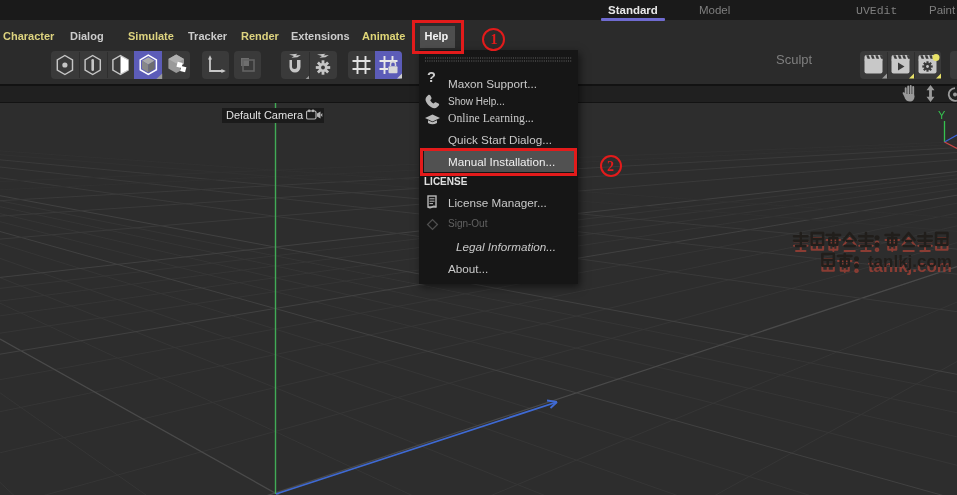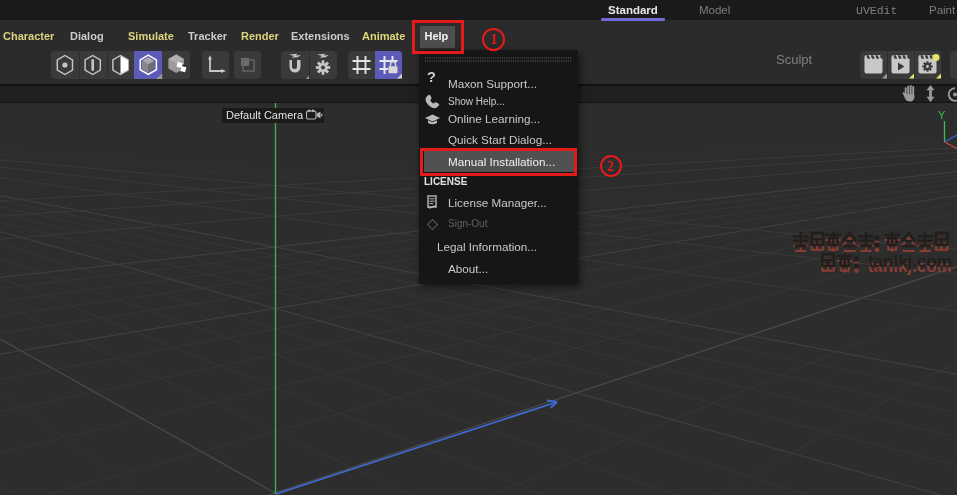--- a/index.html
+++ b/index.html
@@ -370,25 +370,25 @@
         <rect x="146.8" y="10.5" width="1" height="1"></rect>
         <rect x="149.0" y="10.5" width="1" height="1"></rect>
         <rect x="151.2" y="10.5" width="1" height="1"></rect>
 </g>
     </svg>
 <div class="abs" style="left:424px;top:150.5px;width:149.5px;height:21.5px;background:#515151;"></div>
 <span class="t" style="left:448px;top:156.2px;font-size:11.7px;color:#f0f0f0;">Manual Installation...</span>
 <span class="t" style="left:424px;top:176.5px;font-size:10px;font-weight:bold;color:#e0e0e0;">LICENSE</span>
 <span class="t" style="left:448px;top:61px;font-size:10px;color:#c9c9c9;margin-top:36px;">Show Help...</span>
 <span class="t" style="left:448px;top:78px;font-size:11.7px;color:#c9c9c9;">Maxon Support...</span>
-<span class="t" style="left:448px;top:113.2px;font-size:11.7px;color:#c9c9c9;">Online Learning...</span>
+<span class="t" style="left:448px;top:113.2px;font-size:11.7px;color:#c9c9c9;font-family:Liberation Serif, serif;">Online Learning...</span>
 <span class="t" style="left:448px;top:134.2px;font-size:11.7px;color:#c9c9c9;">Quick Start Dialog...</span>
 <span class="t" style="left:448px;top:197.2px;font-size:11.7px;color:#c9c9c9;">License Manager...</span>
 <span class="t" style="left:448px;top:219.2px;font-size:10px;color:#616161;">Sign-Out</span>
-<span class="t" style="left:437px;top:241.2px;font-size:11.7px;color:#c9c9c9;">Legal Information...</span>
+<span class="t" style="left:456px;top:241.2px;font-size:11.7px;color:#c9c9c9;font-style:italic;">Legal Information...</span>
 <span class="t" style="left:448px;top:262.7px;font-size:11.7px;color:#c9c9c9;text-align:center;">About...</span>
 <svg class="abs" style="left:419px;top:50px;" width="159" height="234" viewBox="0 0 159 234">
 <text x="8" y="31.5" font-size="14.5" font-weight="bold" fill="#cdcdcd" font-family="Liberation Sans">?</text>
 <g fill="#b9b9b9">
 <path d="M7.5 52.5 c-1.5 -2.5 -1.2 -4.5 0.3 -6 l1.5 -1.5 c0.6 -0.6 1.5 -0.4 1.9 0.3 l1.2 2.2 c0.3 0.6 0.2 1.3 -0.3 1.8 l-0.9 0.9 c0.8 1.5 1.9 2.6 3.4 3.4 l0.9 -0.9 c0.5 -0.5 1.2 -0.6 1.8 -0.3 l2.2 1.2 c0.7 0.4 0.9 1.3 0.3 1.9 l-1.5 1.5 c-1.5 1.5 -3.5 1.8 -6 0.3 c-2 -1.2 -3.6 -2.8 -4.8 -4.8 Z"></path>
 <path d="M13.5 64.5 L21 68 L13.5 71.5 L6 68 Z"></path>
 <path d="M9 70.2 L9 73 Q13.5 75.5 18 73 L18 70.2 L13.5 72.3 Z"></path>
 </g>
 <g>
 <rect x="9" y="146" width="8" height="11" fill="none" stroke="#b9b9b9" stroke-width="1.4"></rect>

